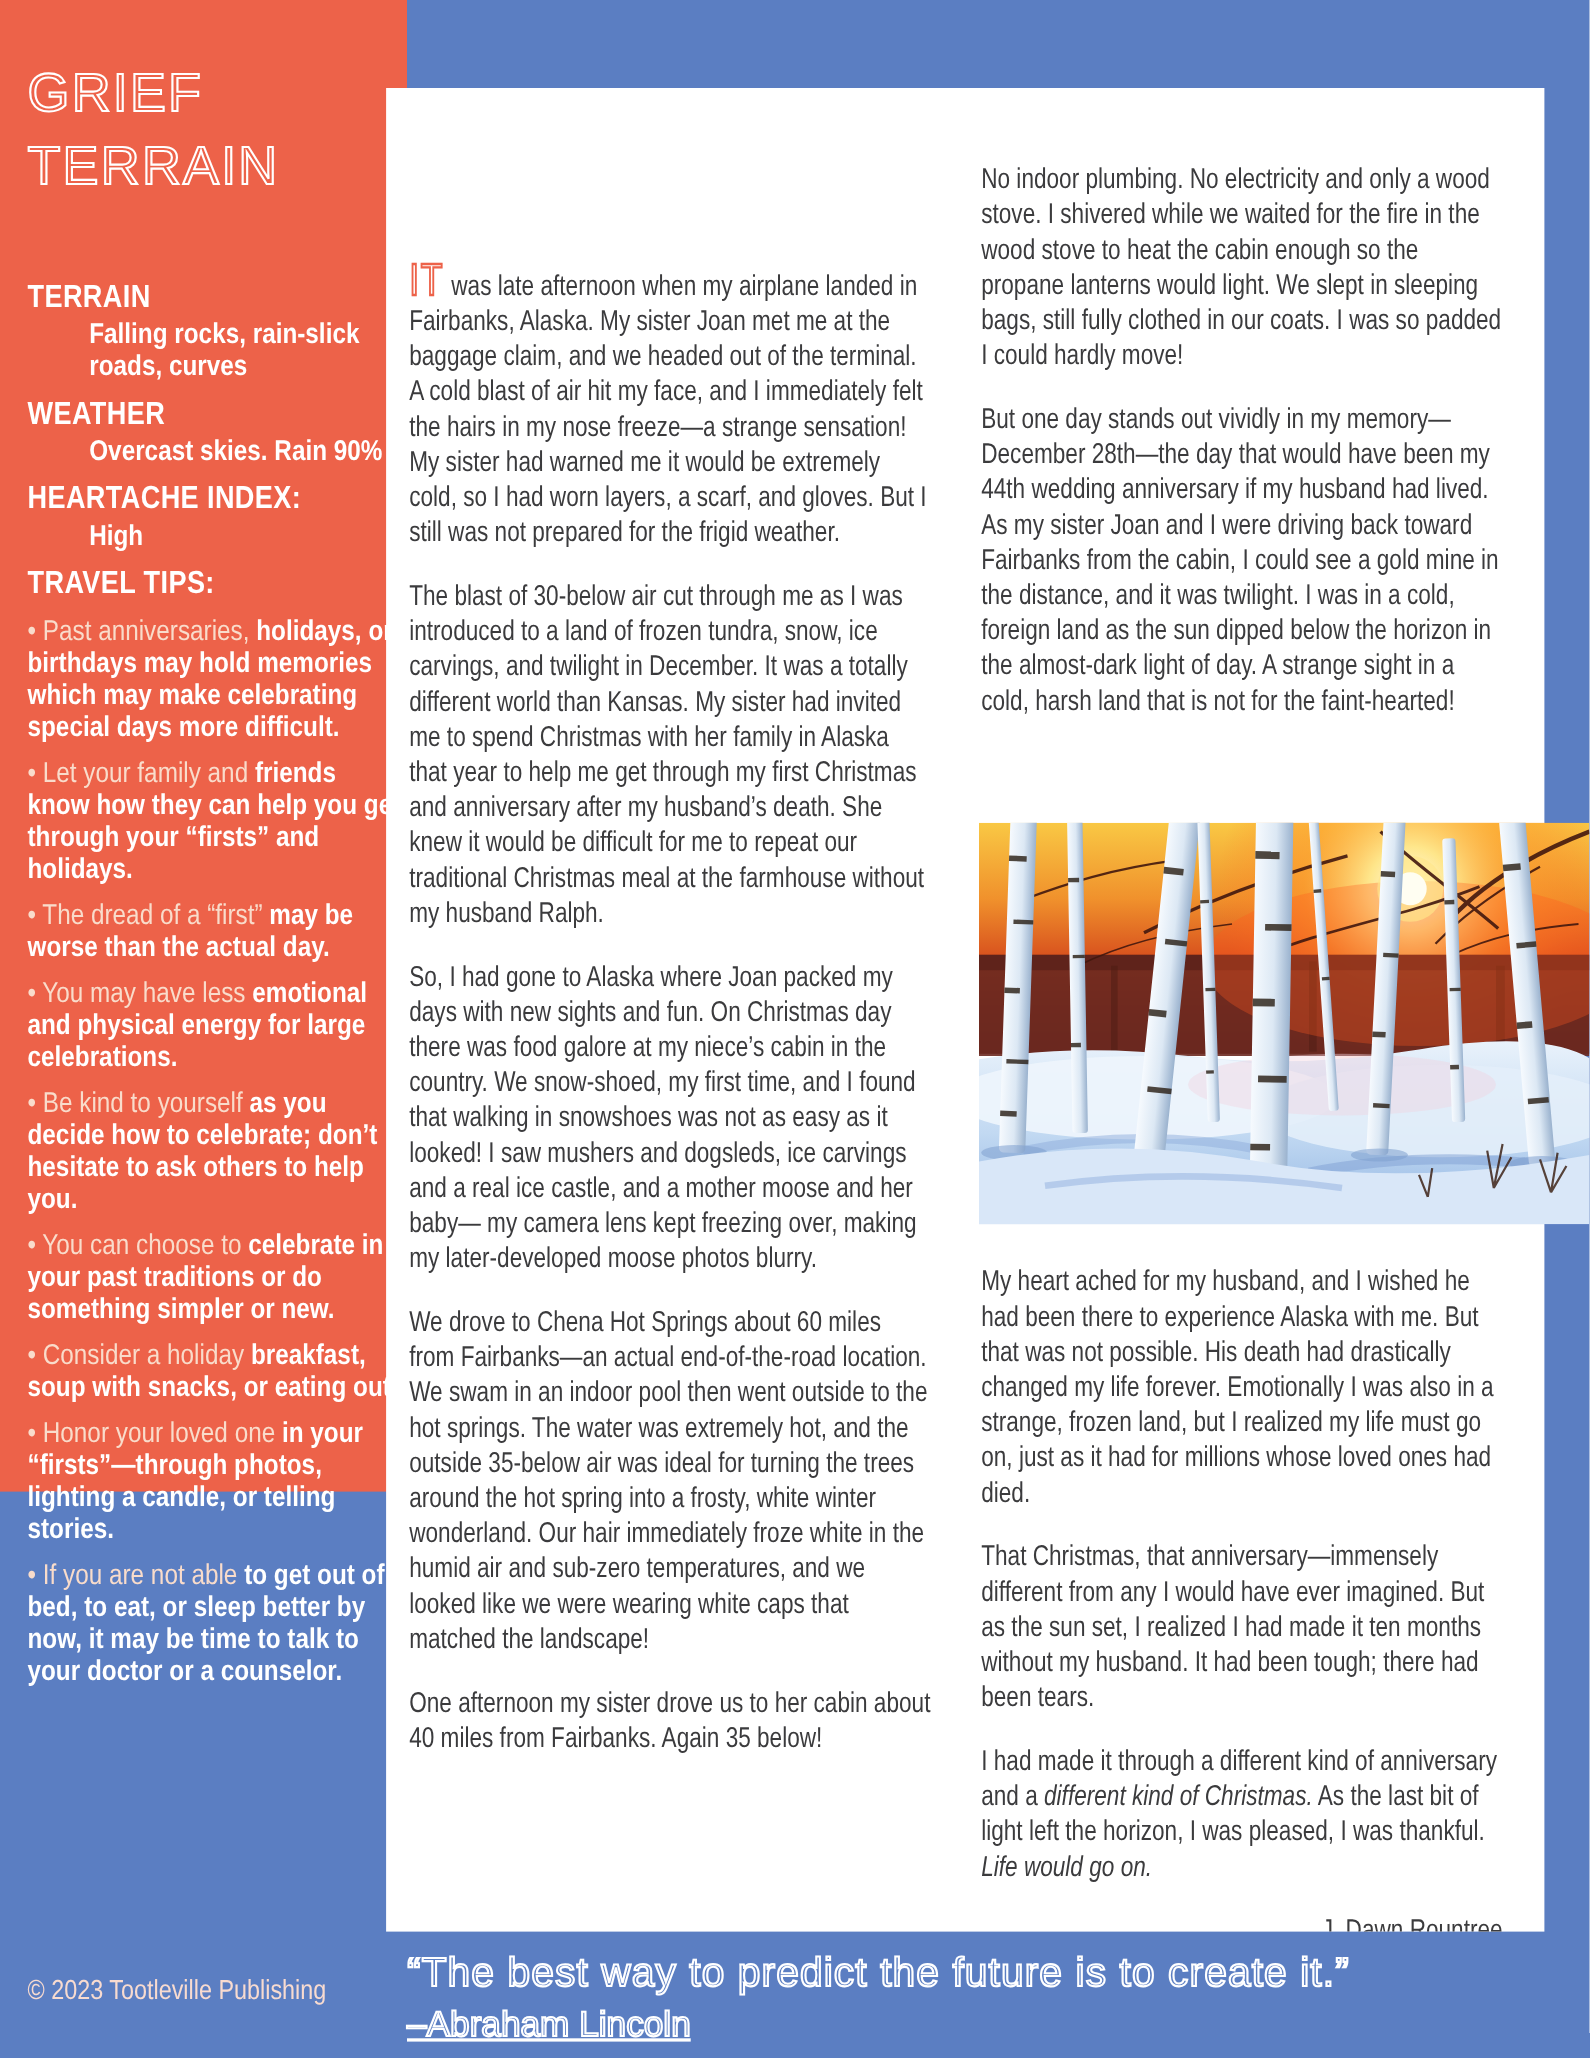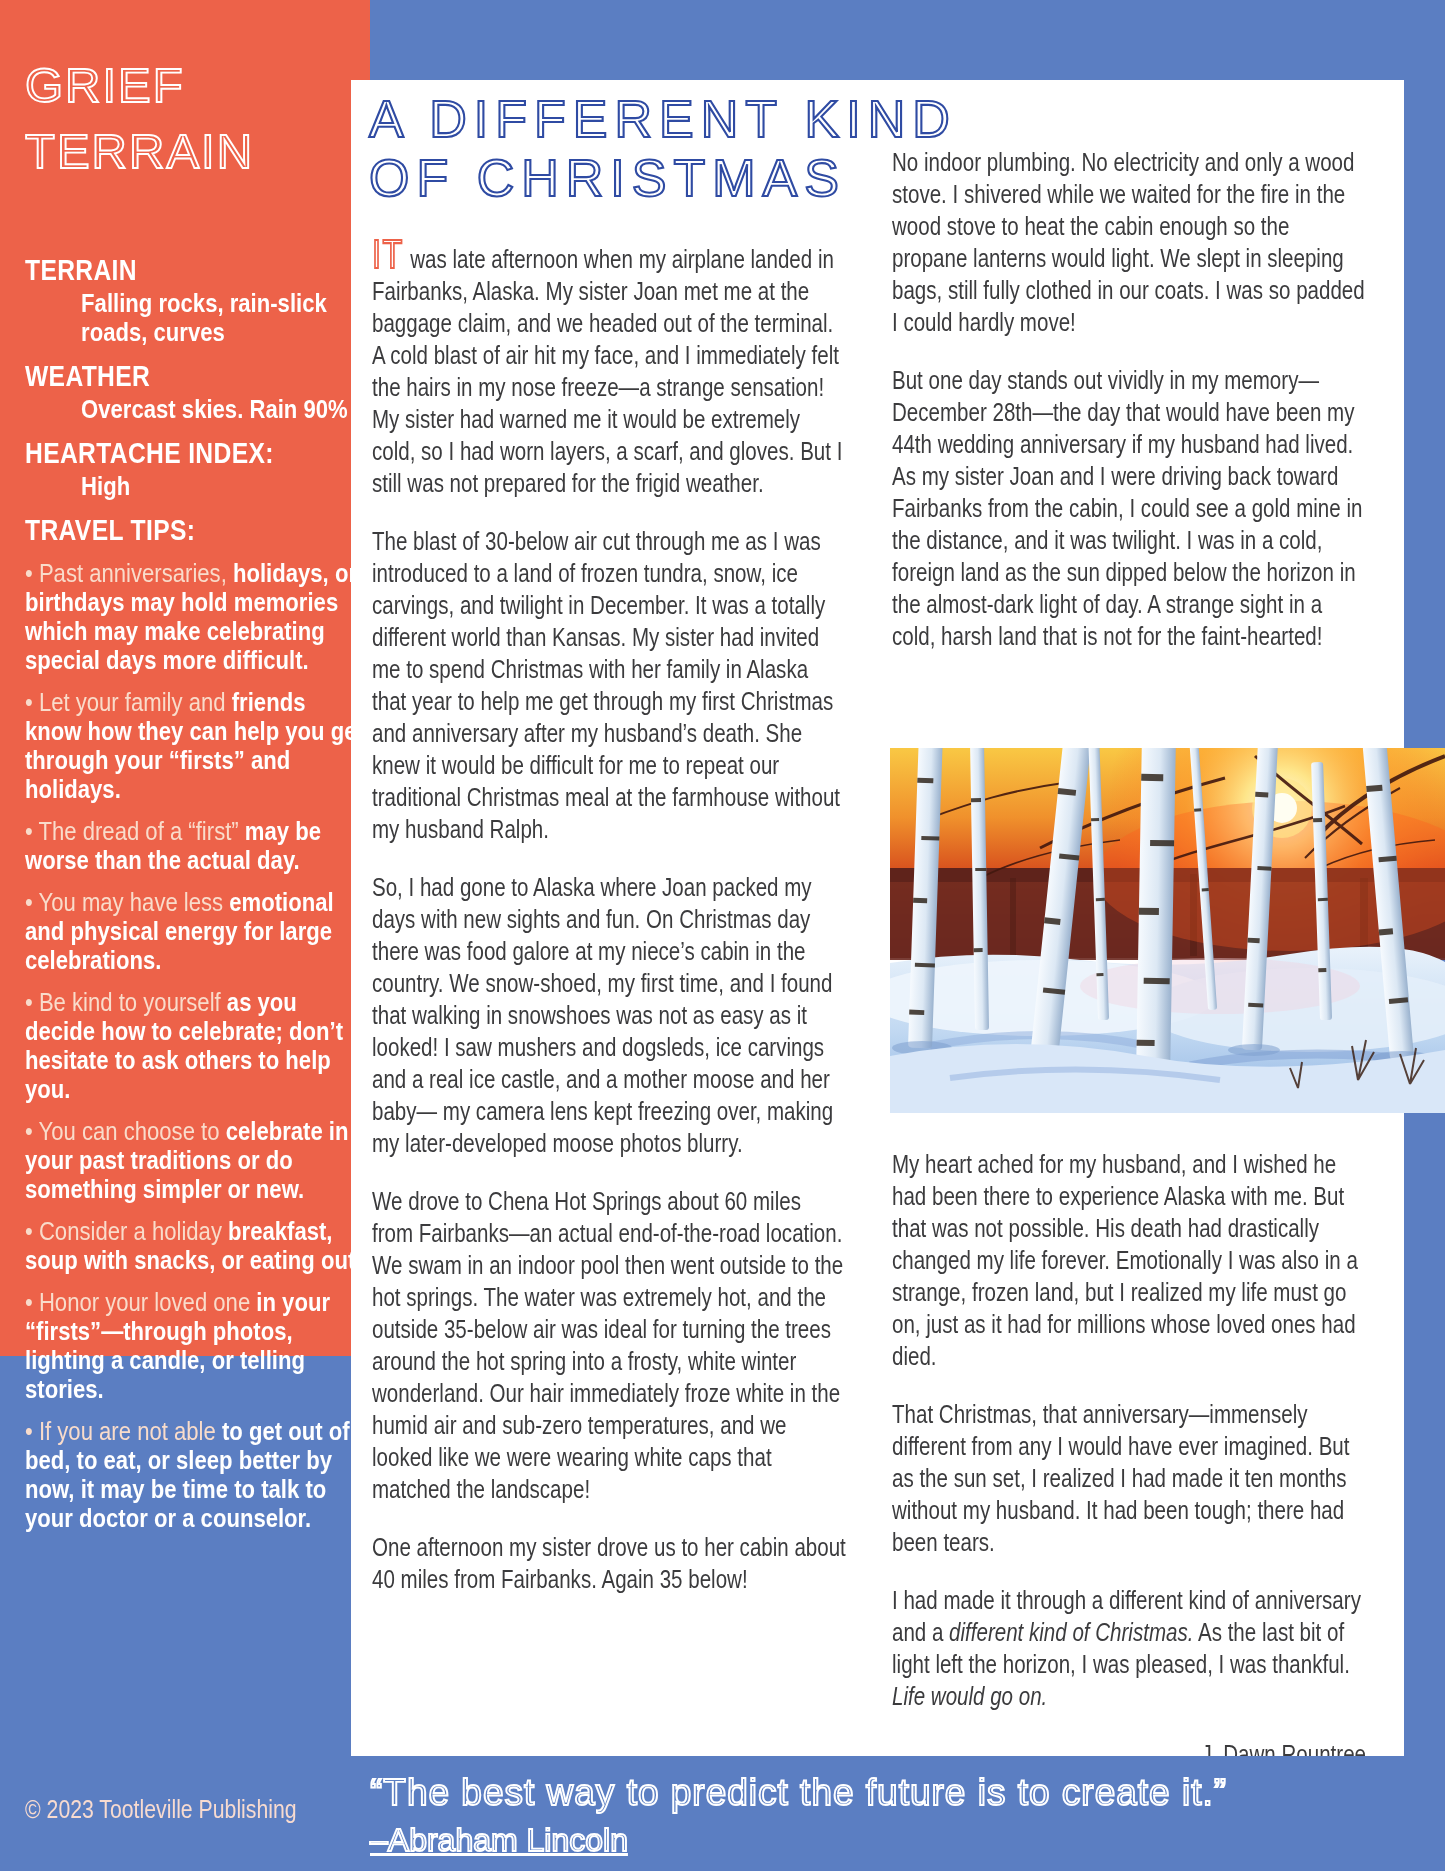--- a/index.html
+++ b/index.html
@@ -77,24 +77,20 @@
         <p class="tip"><span class="tip-lead">• You can choose to </span><span class="tip-rest">celebrate in your past traditions or do something simpler or new.</span></p>
         <p class="tip"><span class="tip-lead">• Consider a holiday </span><span class="tip-rest">breakfast, soup with snacks, or eating out.</span></p>
         <p class="tip"><span class="tip-lead">• Honor your loved one </span><span class="tip-rest">in your “firsts”—through photos, lighting a candle, or telling stories.</span></p>
         <p class="tip"><span class="tip-lead">• If you are not able </span><span class="tip-rest">to get out of bed, to eat, or sleep better by now, it may be time to talk to your doctor or a counselor.</span></p>
       </div>
   </div>
   <div class="sb-copyright">© 2023 Tootleville Publishing</div>
 </div>
 
 <div class="white-box">
-  <h1 class="article-title stroke-navy">
-    <span>A DIFFERENT KIND</span><br>
-    <span>OF CHRISTMAS</span>
-  </h1>
 
   <div id="col1" class="col">
     <p><span class="lead-it stroke-orange">IT</span><span>was late afternoon when my airplane landed in Fairbanks, Alaska.  My sister Joan met me at the baggage claim, and we headed out of the terminal.  A cold blast of air hit my face, and I immediately felt the hairs in my nose freeze—a strange sensation!  My sister had warned me it would be extremely cold, so I had worn layers, a scarf, and gloves.  But I still was not prepared for the frigid weather.</span></p>
   <p>The blast of 30-below air cut through me as I was introduced to a land of frozen tundra, snow, ice carvings, and twilight in December.  It was a totally different world than Kansas.  My sister had invited me to spend Christmas with her family in Alaska that year to help me get through my first Christmas and anniversary after my husband’s death.  She knew it would be difficult for me to repeat our traditional Christmas meal at the farmhouse without my husband Ralph.</p>
       <p>So, I had gone to Alaska where Joan packed my days with new sights and fun.  On Christmas day there was food galore at my niece’s cabin in the country.  We snow-shoed, my first time, and I found that walking in snowshoes was not as easy as it looked!  I saw mushers and dogsleds, ice carvings and a real ice castle, and a mother moose and her baby— my camera lens kept freezing over, making my later-developed moose photos blurry.</p>
       <p>We drove to Chena Hot Springs about 60 miles from Fairbanks—an actual end-of-the-road location.  We swam in an indoor pool then went outside to the hot springs.  The water was extremely hot, and the outside 35-below air was ideal for turning the trees around the hot spring into a frosty, white winter wonderland.  Our hair immediately froze white in the humid air and sub-zero temperatures, and we looked like we were wearing white caps that matched the landscape!</p>
       <p>One afternoon my sister drove us to her cabin about 40 miles from Fairbanks.  Again 35 below!</p>
     </div>
 
   <div id="col2top" class="col">

